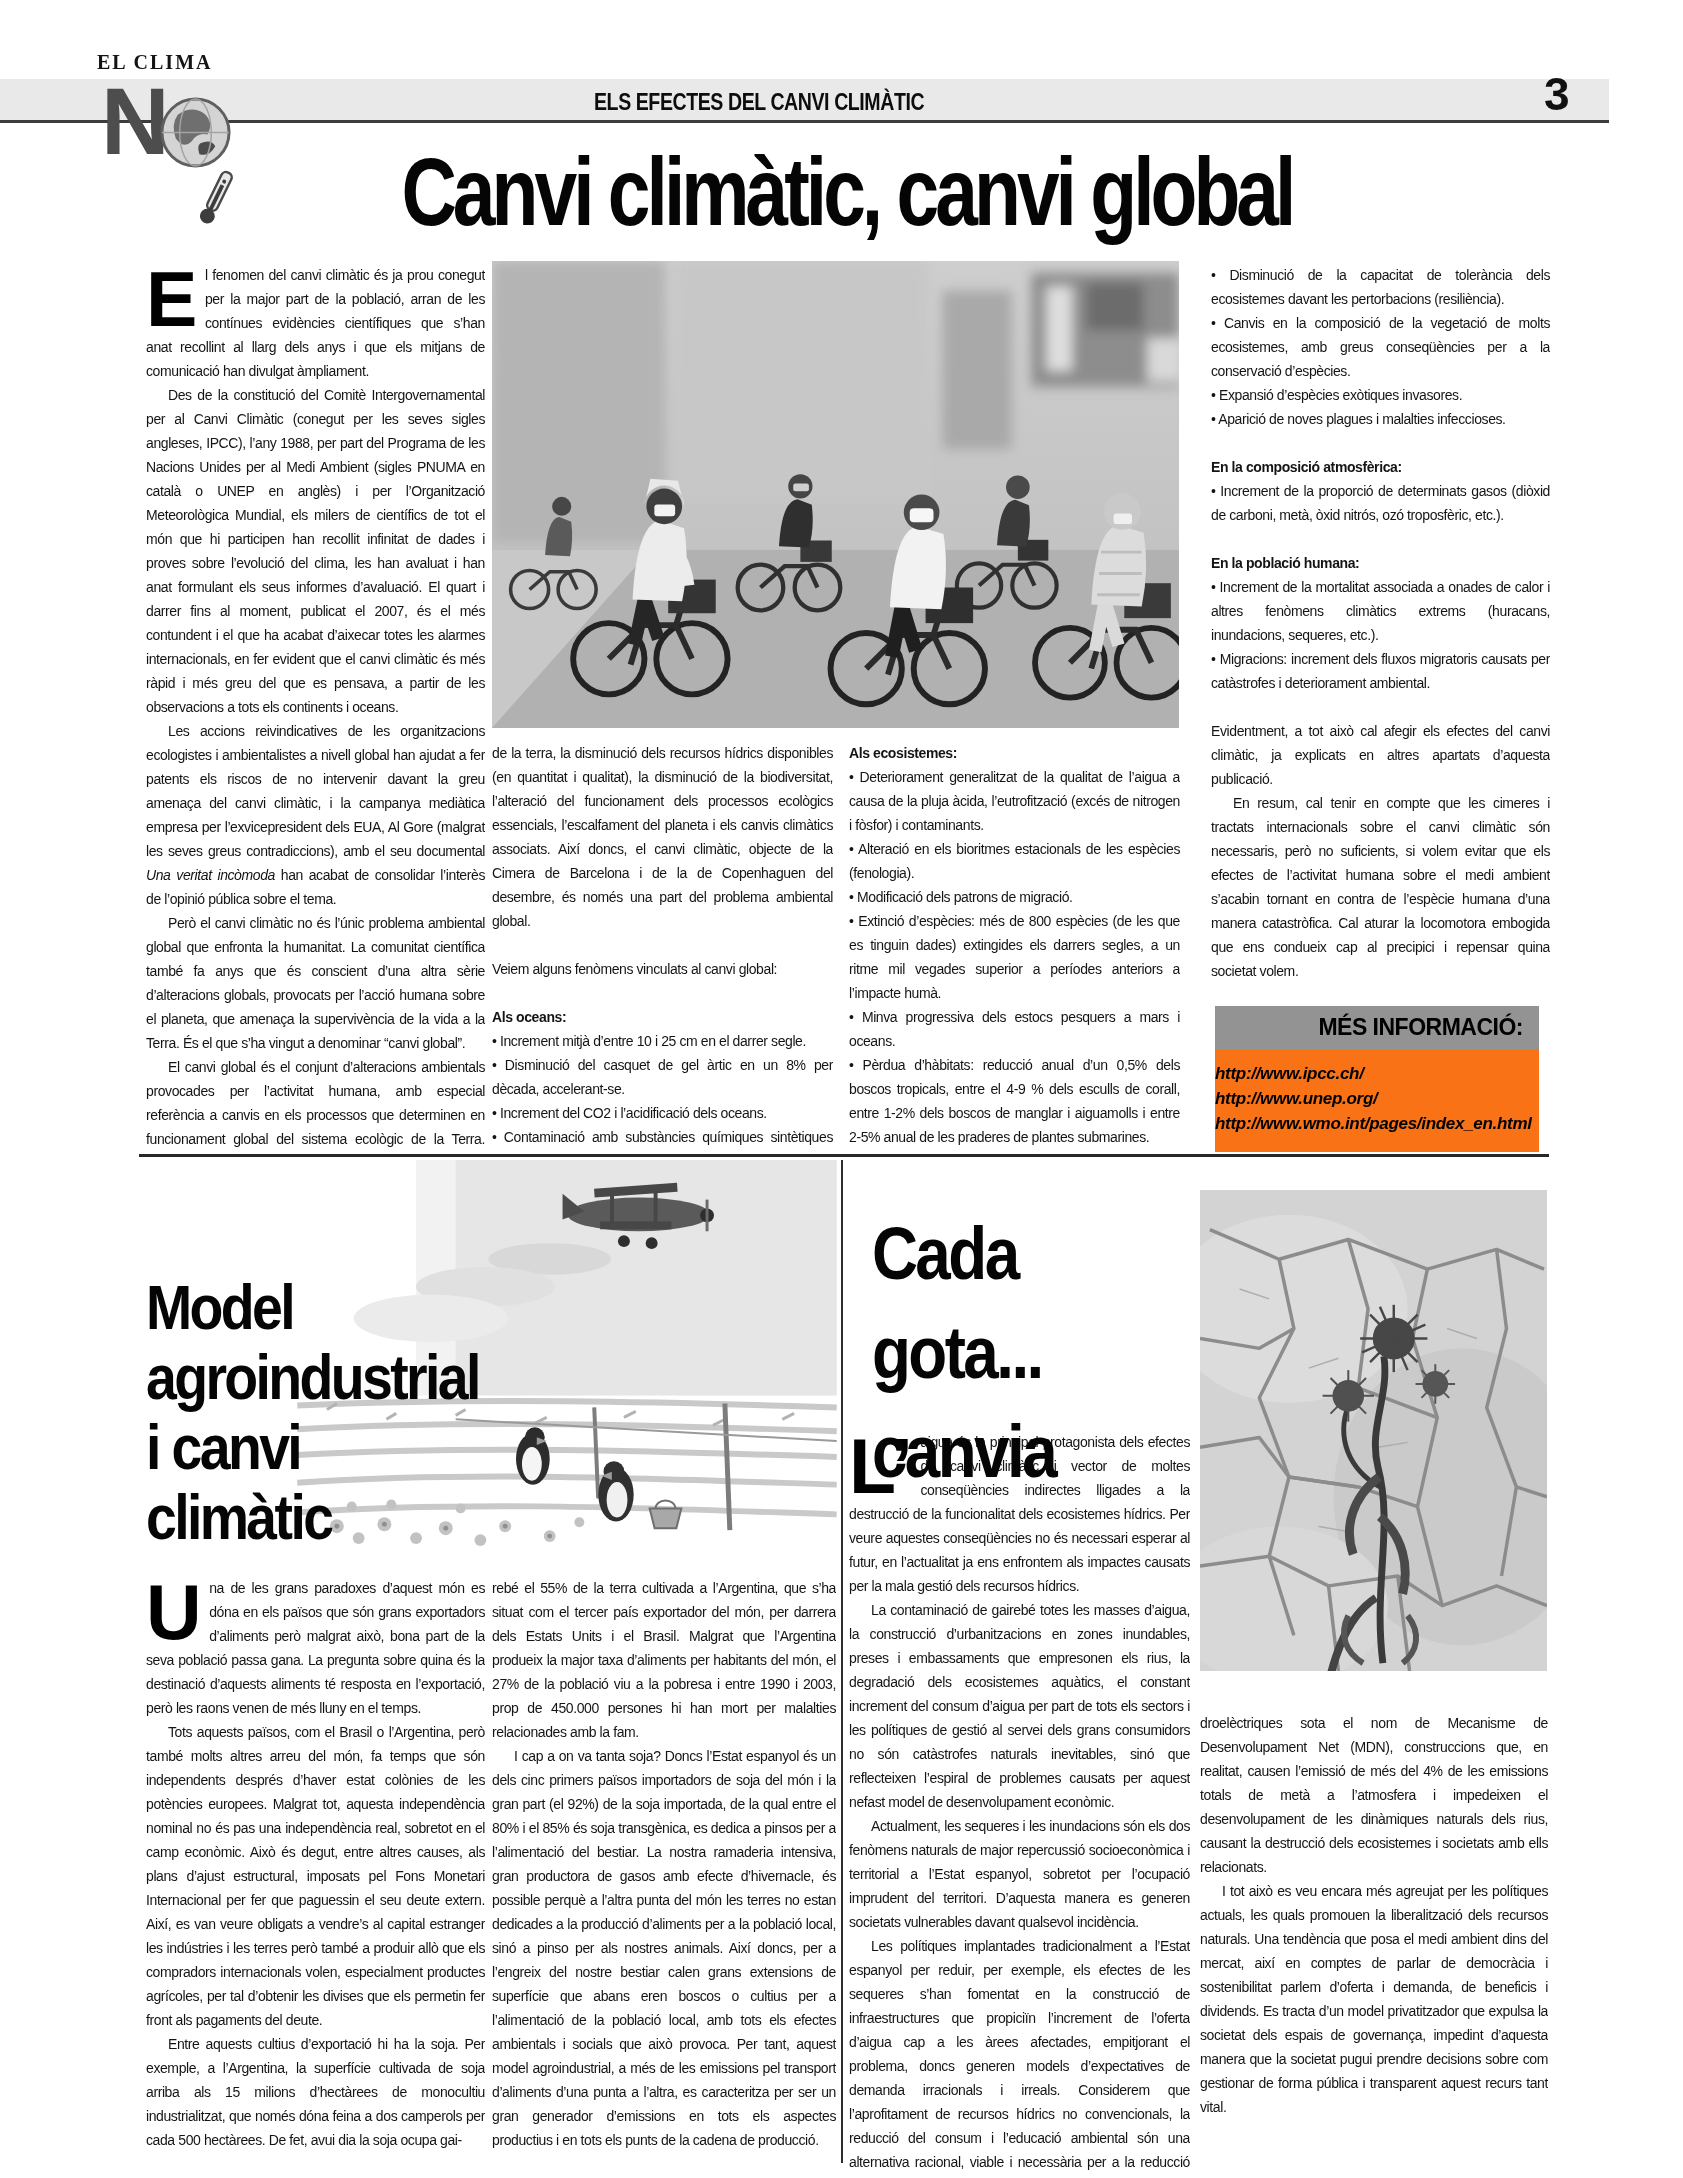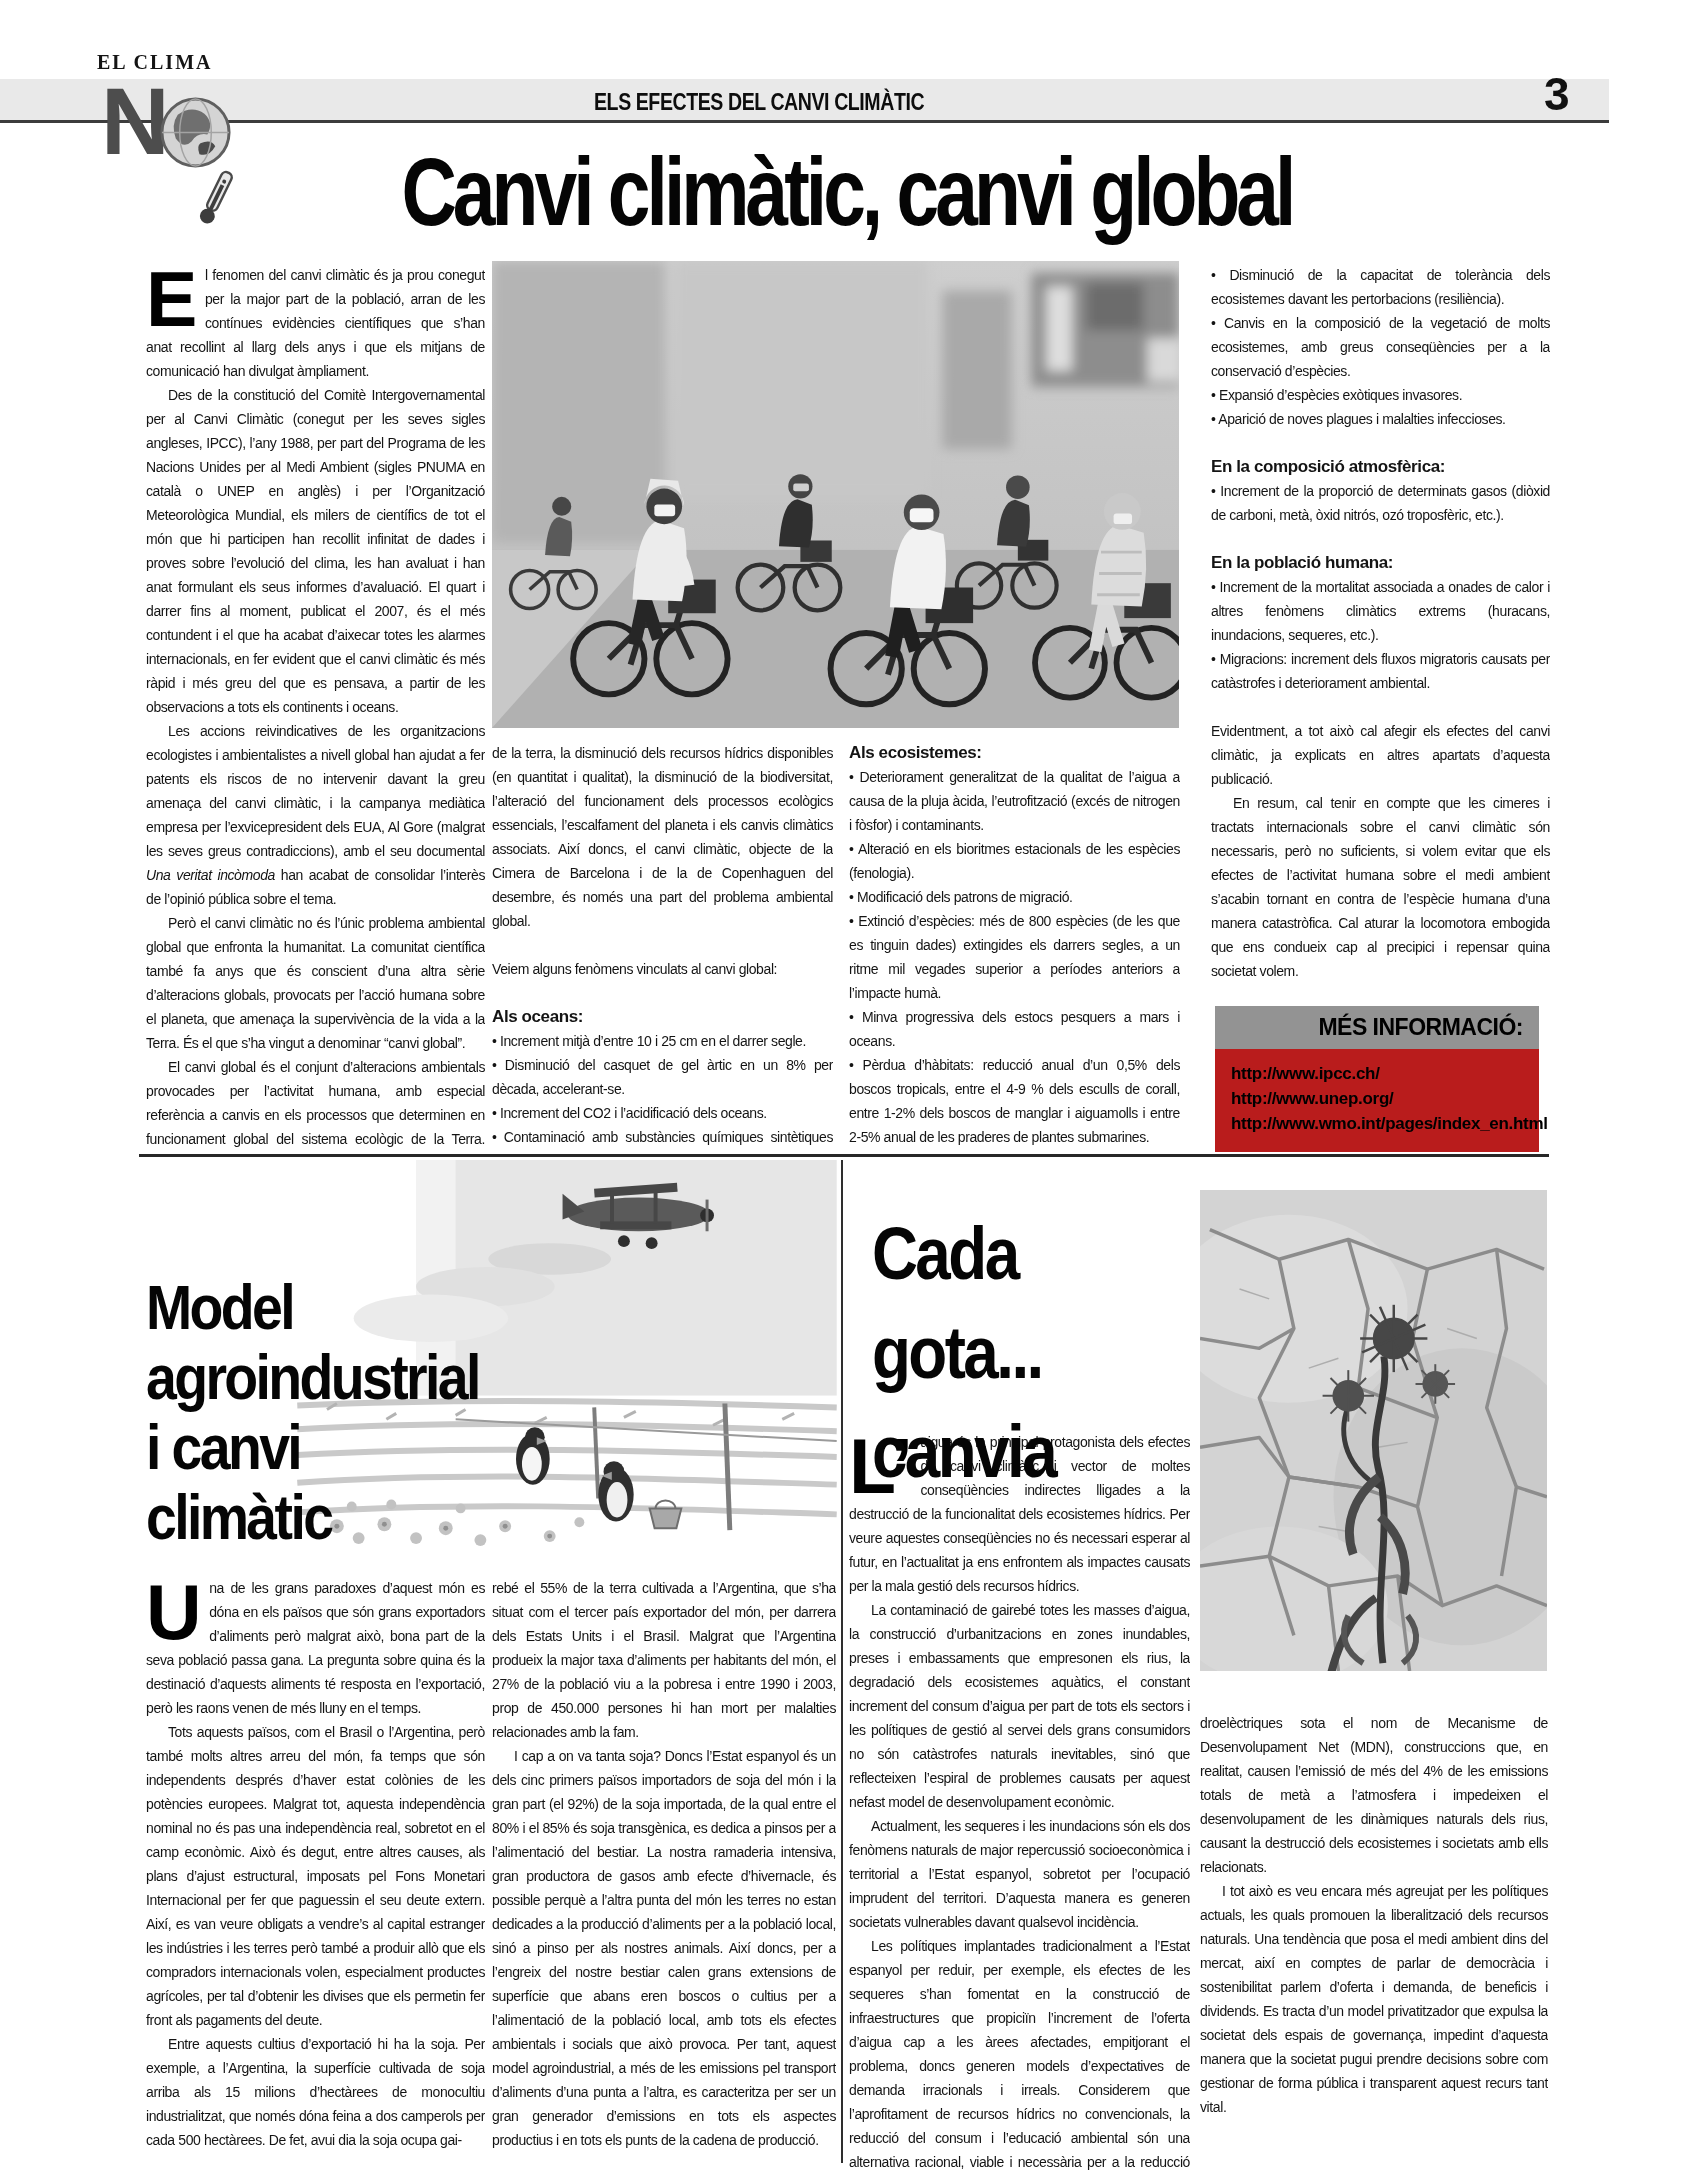--- a/index.html
+++ b/index.html
@@ -16,36 +16,36 @@
   .logo-globe{position:absolute;left:61px;top:44px;}
   .logo-thermo{position:absolute;left:107px;top:117px;transform:rotate(26deg);}
   
   .headline-wrap{left:134px;top:137px;width:1426px;text-align:center;z-index:1;}
   .headline{display:inline-block;font-size:96px;font-weight:700;letter-spacing:-5px;transform:scaleX(.8);white-space:nowrap;color:#050505;}
   
   .col{font-size:14px;line-height:24px;letter-spacing:-0.4px;text-align:justify;overflow:hidden;}
   .col p{margin:0;}
   .col p.ind{text-indent:22px;}
   .col p.gap{margin-top:24px;}
-  .subhead{font-weight:700;font-size:17px;}
+  .subhead{font-weight:700;font-size:14px;}
   .dropcap{float:left;font-weight:700;font-size:77px;line-height:61px;padding:6px 8px 0 0;color:#000;}
   .col1{left:146px;top:263px;width:339px;height:893px;}
   .col2{left:492px;top:741px;width:341px;height:416px;}
   .col3{left:849px;top:741px;width:331px;height:416px;}
   .col4{left:1211px;top:263px;width:339px;height:741px;}
   
   .photo{overflow:hidden;}
   .main-photo{left:492px;top:261px;width:687px;height:467px;background:#c4c4c4;}
   .dry-photo{left:1200px;top:1190px;width:347px;height:481px;background:#d3d3d3;}
   .illustration{left:297px;top:1160px;width:540px;height:388px;z-index:1;}
   
   .infobox{left:1215px;top:1006px;width:324px;z-index:1;}
   .infobox-header{background:#939393;padding:8px 16px;text-align:right;}
   .infobox-title{font-weight:700;font-size:23px;letter-spacing:-0.5px;color:#000;}
-  .infobox-body{background:#b91c1c;padding:12px 16px 16px;}
+  .infobox-body{background:#f97316;padding:12px 0 16px;font-style:italic;}
   .infobox-link{font-weight:700;font-size:17px;line-height:25px;letter-spacing:-0.3px;white-space:nowrap;color:#000;}
   
   .divider-h{left:139px;top:1154px;width:1410px;height:3px;background:#282828;}
   .v-rule{left:841px;top:1160px;width:2px;height:1003px;background:#2e2e2e;}
   
   .left-headline{left:146px;top:1272px;font-size:63px;line-height:70px;font-weight:700;letter-spacing:-3px;transform:scaleX(.88);transform-origin:left top;white-space:pre-line;z-index:3;color:#050505;}
   .right-headline{left:846px;top:1186px;width:345px;text-align:left;white-space:pre-line;z-index:2;}
   .right-headline span{display:inline-block;font-size:75px;line-height:99px;font-weight:700;letter-spacing:-3px;transform:scaleX(.85);white-space:pre-line;color:#050505;}
   .left-col1{left:146px;top:1576px;width:339px;height:589px;}
   .left-col2{left:492px;top:1576px;width:344px;height:589px;}

